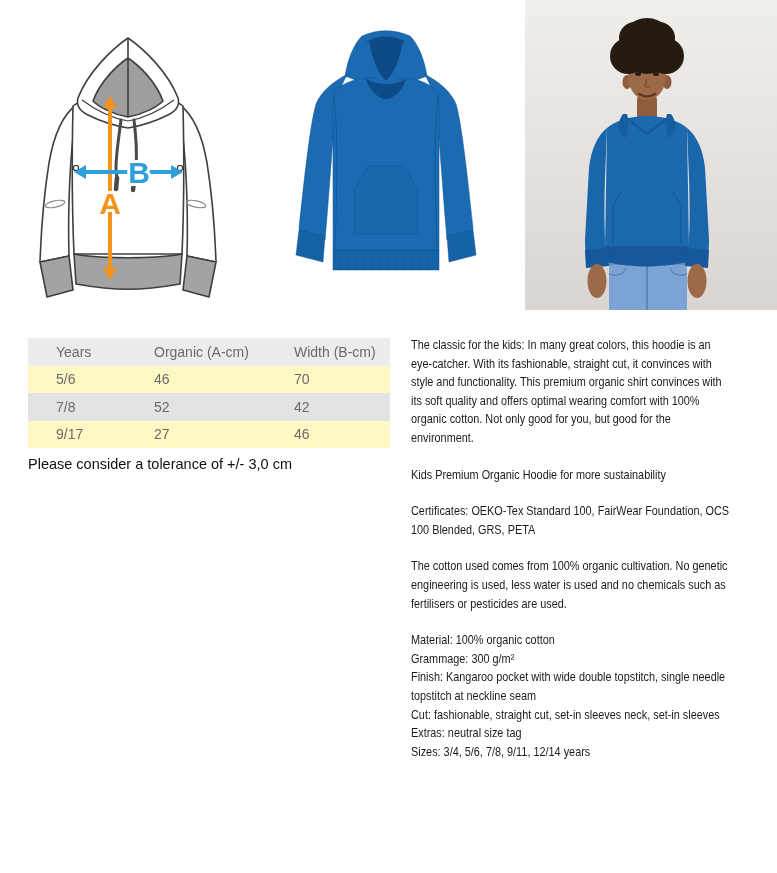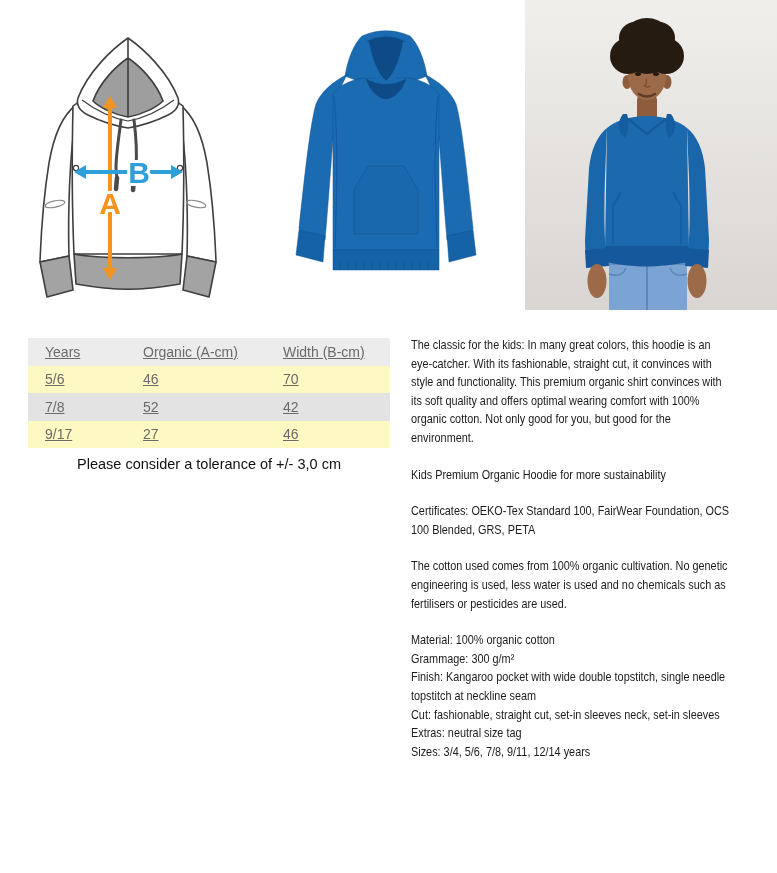--- a/index.html
+++ b/index.html
@@ -16,25 +16,25 @@
   .product-wrap  { position:absolute; left:270px; top:22px; width:232px; height:252px; }
   .model-wrap    { position:absolute; left:525px; top:0;    width:252px; height:310px; }
   svg { display:block; }
   .ab-label { font-family:"Liberation Sans", sans-serif; font-weight:bold; font-size:30px;
               paint-order:stroke; stroke:#ffffff; stroke-width:6px; stroke-linejoin:round; }
 
   
   .size-section { position:absolute; left:28px; top:338px; width:362px; }
   .size-table { width:362px; font-size:14px; color:#6a6a6a; }
   .tr { display:grid; grid-template-columns:98px 140px 124px; height:27.5px; align-items:center; }
-  .td { padding-left:17px; white-space:nowrap;text-decoration:underline; }
+  .td { padding-left:28px; white-space:nowrap; }
   .thead { background:#ececec; color:#6a6a6a; }
   .row-dark  { background:#e3e3e3; }
   .row-light { background:#fef9c3; }
-  .tolerance-note { margin-top:8px; font-size:14.5px; color:#111111;text-align:center; }
+  .tolerance-note { margin-top:8px; font-size:14.5px; color:#111111; }
 
   
   .description {
     position:absolute; left:411px; top:336px; width:400px;
     transform:scaleX(0.805); transform-origin:0 0;
     font-size:13.5px; line-height:18.6px; color:#1b1b1b;
   }
   .description p { margin:0 0 18px 0; }
   .specs div { margin:0; }
 </style>

